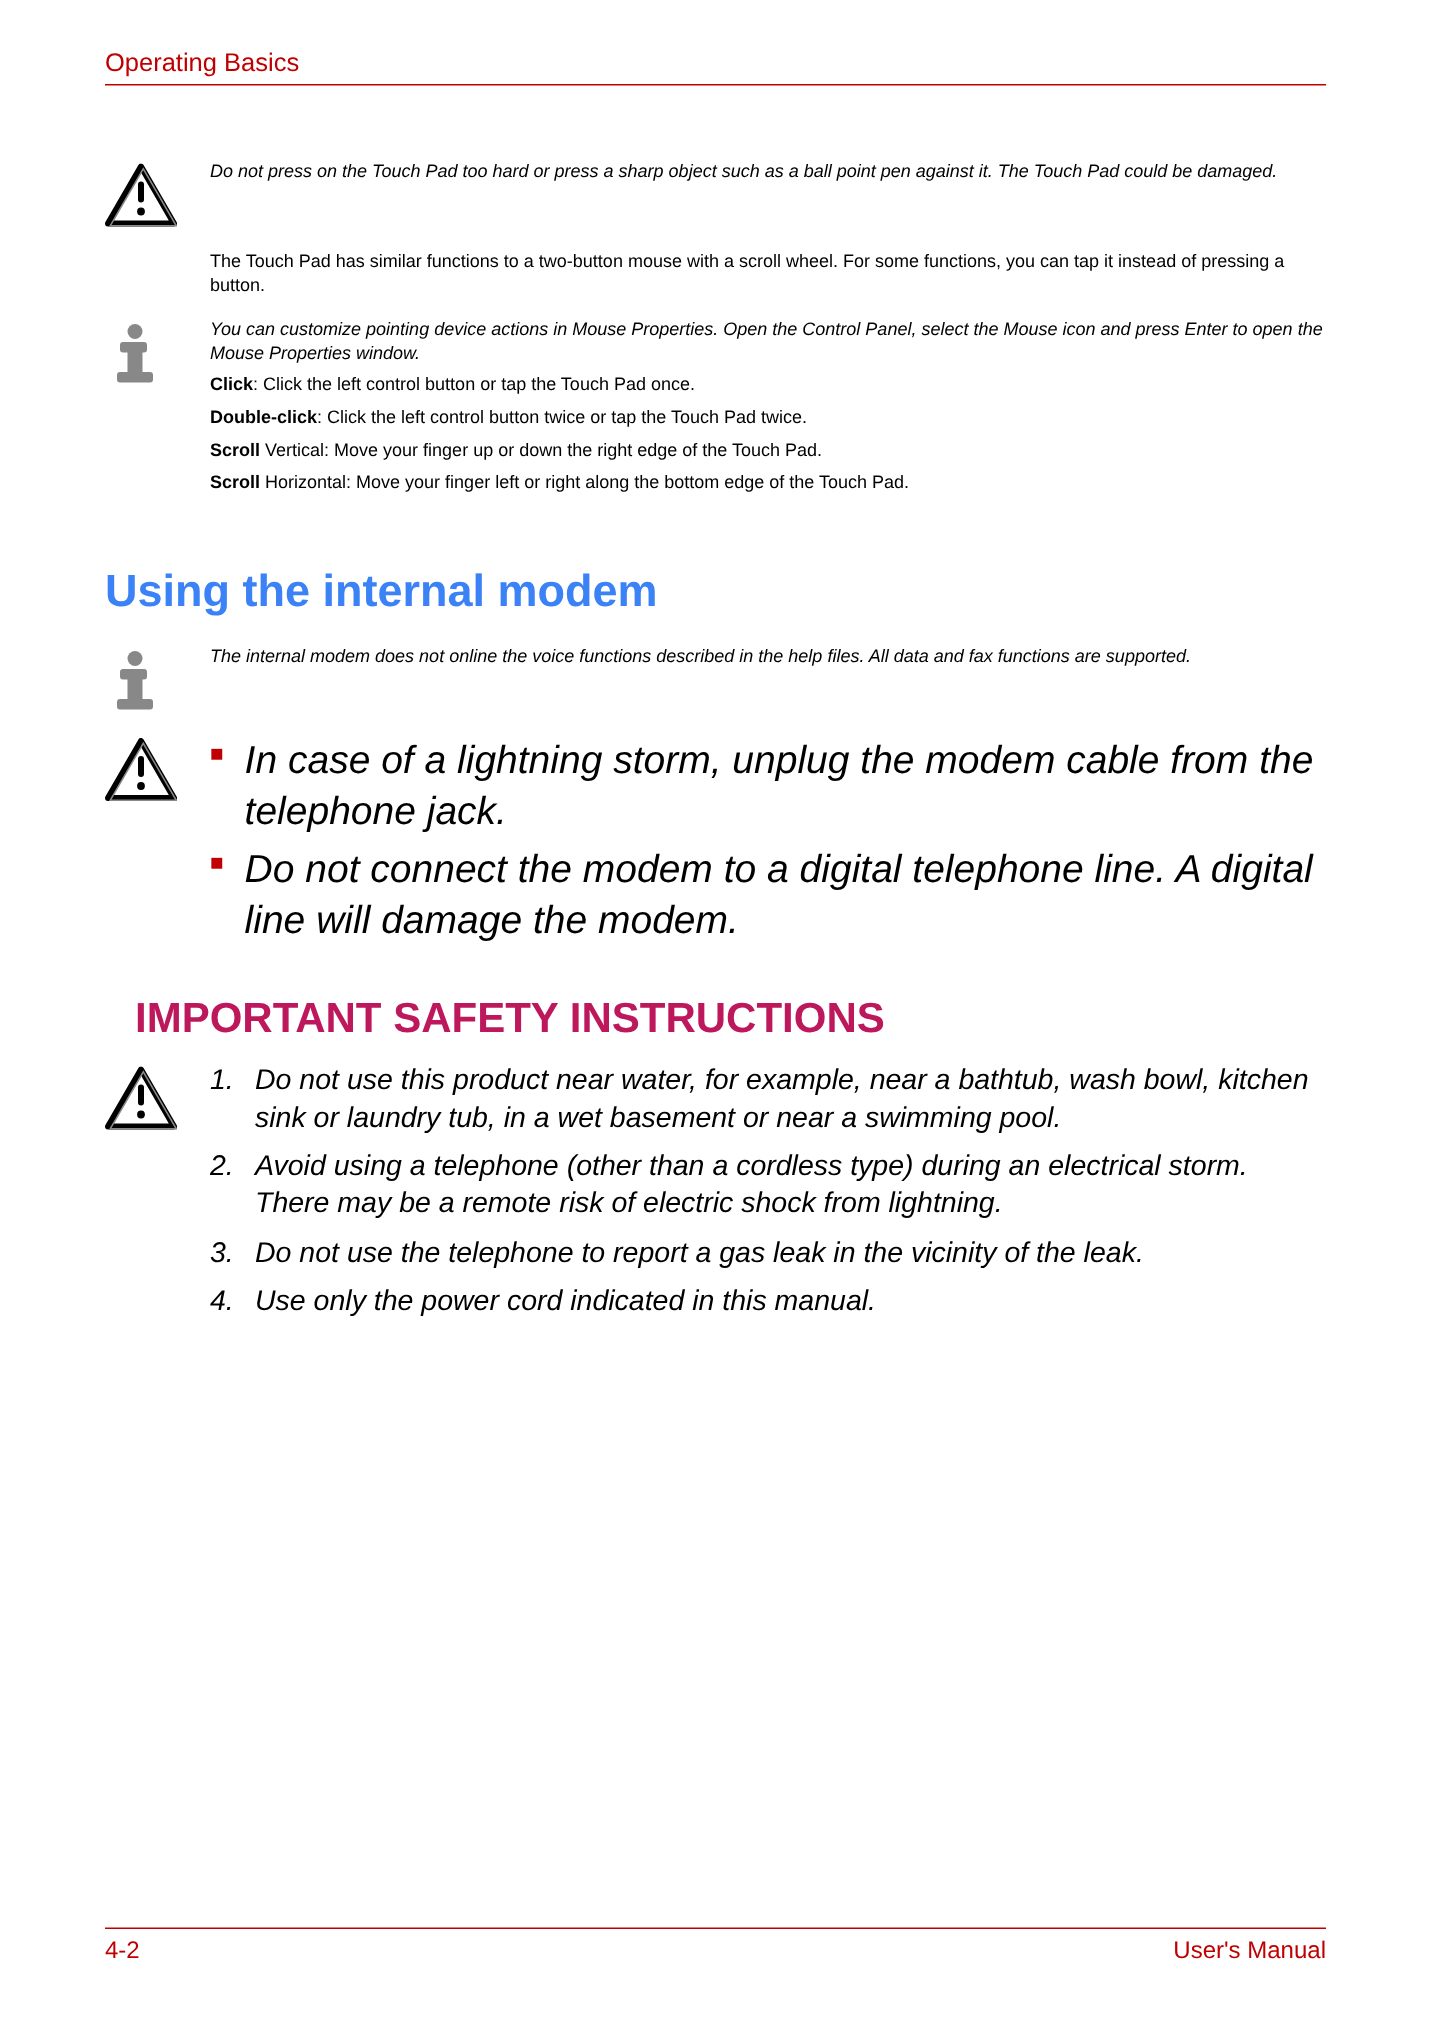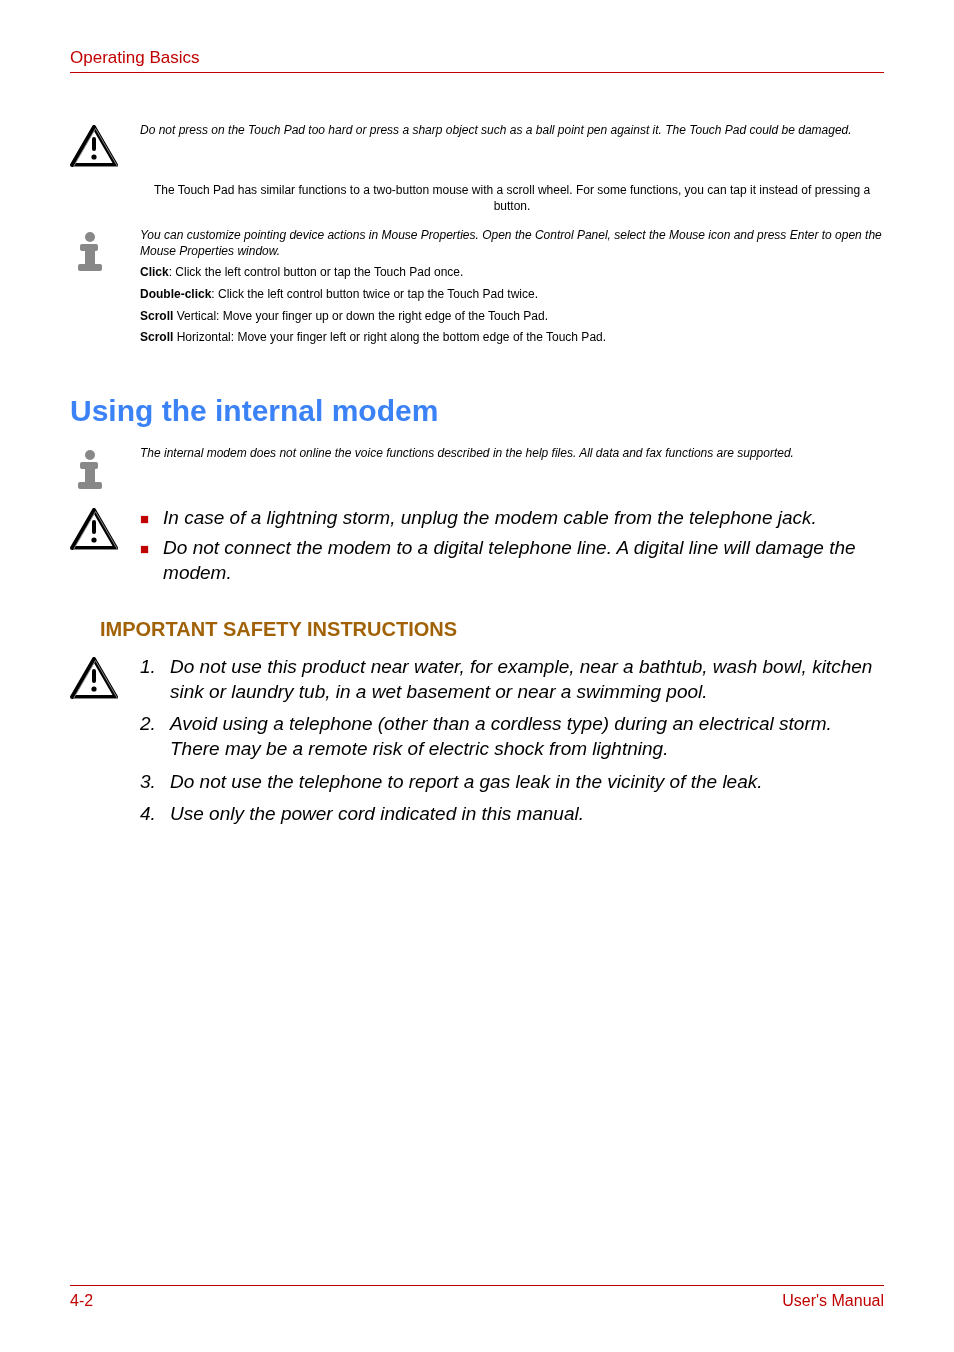--- a/index.html
+++ b/index.html
@@ -1,32 +1,32 @@
 <!DOCTYPE html>
 <html><head>
 <meta charset="utf-8">
 <style>
   * { box-sizing: border-box; margin: 0; padding: 0; }
   html, body { width: 954px; height: 1352px; background: #fff; }
   body { font-family: Arial, Helvetica, sans-serif; color: #000; position: relative; }
-  .page { padding: 48px 70px 0 70px; }
+  .page { padding: 32px 70px 0 70px; }
   .header-row { display: flex; justify-content: space-between; align-items: baseline; margin-bottom: 4px; }
   .header-text { color: #c00000; font-size: 17px; }
   .hr-red { border: none; border-top: 1.5px solid #c00000; margin-bottom: 50px; }
-  .indent { margin-left: 70px; text-align: center; }
+  .indent { margin-left: 70px; }
   .body-text { font-size: 12px; line-height: 1.3; margin-bottom: 14px; }
   .italic { font-style: italic; }
   .bold { font-weight: bold; }
   h1.section { color: #3b82f6; font-family: Arial, Helvetica, sans-serif; font-weight: 900; font-size: 30px; margin-top: 34px; margin-bottom: 18px; }
-  h2.subsection { color: #a16207; font-family: Arial, Helvetica, sans-serif; font-weight: 900; font-size: 20px; margin-top: 26px; margin-bottom: 14px; margin-left: 30px; }
+  h2.subsection { color: #be185d; font-family: Arial, Helvetica, sans-serif; font-weight: 900; font-size: 28px; margin-top: 26px; margin-bottom: 14px; margin-left: 20px; }
   .callout { display: flex; align-items: flex-start; margin-bottom: 14px; }
   .callout .icon-col { width: 70px; flex: 0 0 70px; display: flex; justify-content: flex-start; align-items: flex-start; padding-top: 2px; }
   .callout .text-col { flex: 1; }
   .ul { list-style: none; padding: 0; margin: 0; }
-  .ul li { display: flex; align-items: flex-start; font-size: 19px; line-height: 1.3; margin-bottom: 6px; font-style: italic; }
+  .ul li { display: flex; align-items: flex-start; font-size: 26px; line-height: 1.3; margin-bottom: 6px; font-style: italic; }
   .ul li::before { content: "■"; color: #c00000; font-style: normal; margin-right: 14px; font-size: 15px; margin-top: 3px; flex: 0 0 auto; }
   .ol { list-style: none; padding: 0; margin: 0; counter-reset: item; }
   .ol li { display: flex; align-items: flex-start; font-size: 19px; line-height: 1.3; margin-bottom: 8px; font-style: italic; }
   .ol li .num { flex: 0 0 30px; }
   .ol li .txt { flex: 1; }
   .para-tight { margin-bottom: 6px; }
   .footer { position: absolute; bottom: 42px; left: 70px; right: 70px; }
   .footer-line { border: none; border-top: 1.5px solid #c00000; margin-bottom: 6px; }
   .footer-row { display: flex; justify-content: space-between; color: #c00000; font-size: 16px; }
   svg { display: block; }

